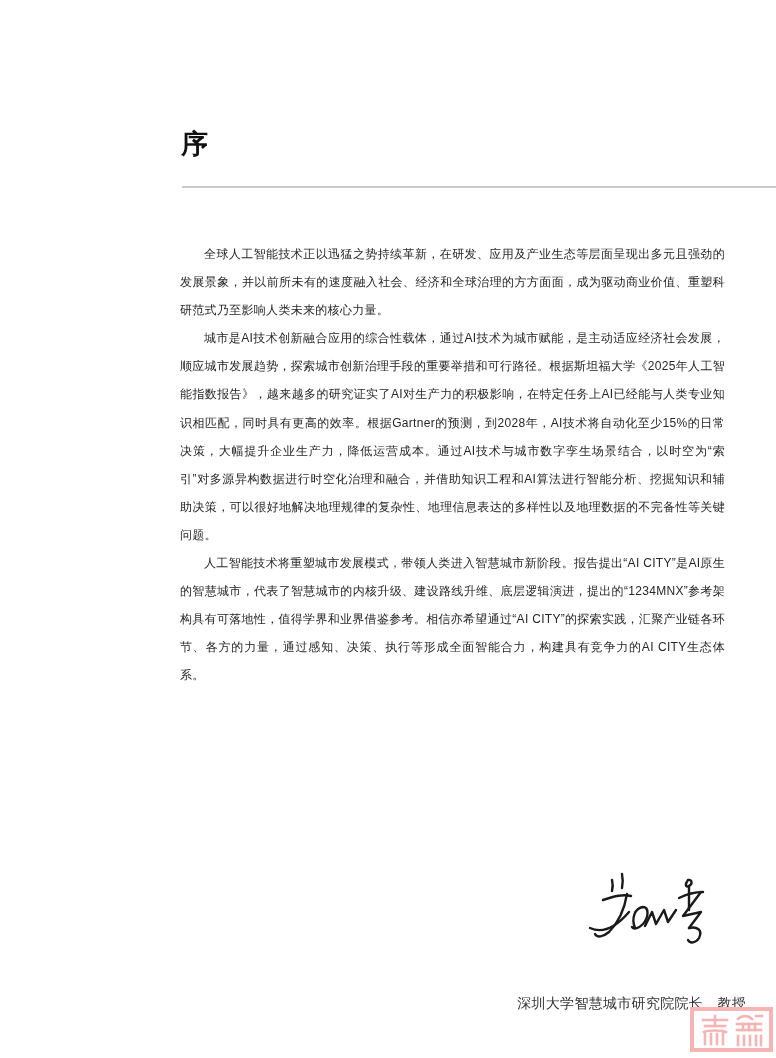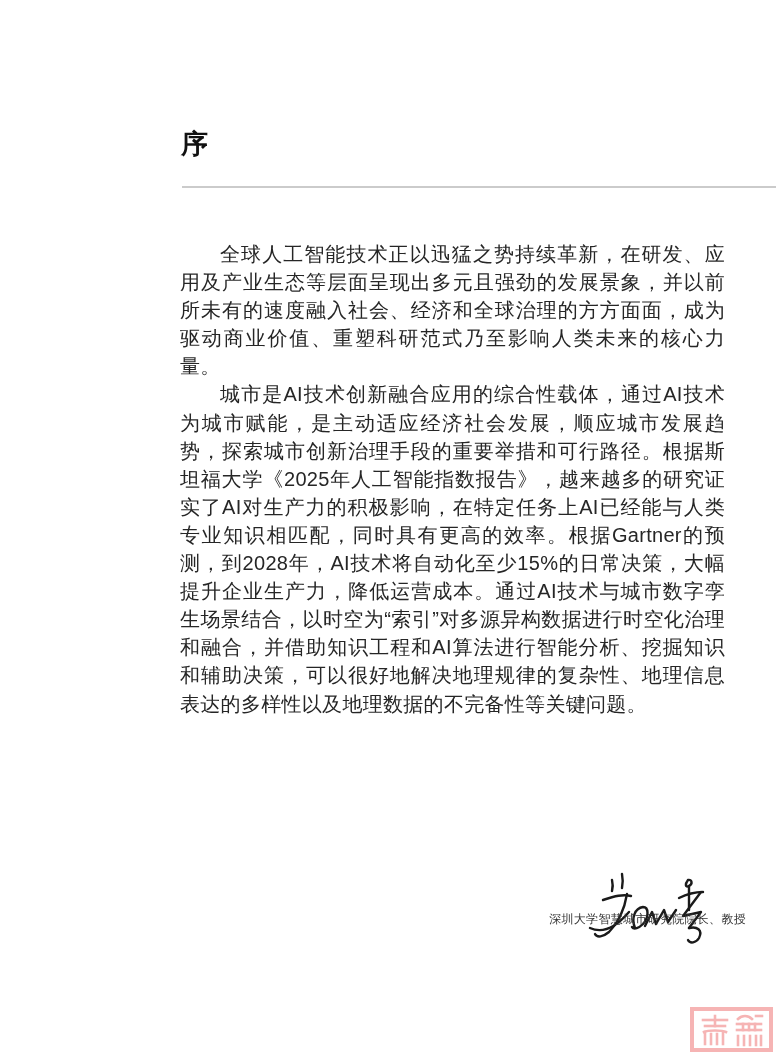--- a/index.html
+++ b/index.html
@@ -14,51 +14,52 @@
     position:absolute;left:181px;top:126px;
     font-size:27px;font-weight:bold;color:#111111;
     letter-spacing:1px;
   }
   .title-divider{
     position:absolute;left:182px;top:186px;right:0;
     height:2px;background:#cbcbcb;
   }
   .body-text{
     position:absolute;left:180px;top:240px;width:545px;
-    font-size:20px;line-height:28.1px;color:#262626;
+    font-size:12px;line-height:28.1px;color:#262626;
     text-align:justify;letter-spacing:0.3px;
   }
   .body-text p{
     margin:0;text-indent:2em;
   }
   .signature-block{
     position:absolute;left:585px;top:870px;width:160px;height:100px;
   }
   .signature-svg{display:block;}
   .signature-caption{
-    position:absolute;top:911px;right:30px;
-    font-size:12px;color:#333333;letter-spacing:0.3px;
+    position:absolute;top:995px;right:30px;
+    font-size:14px;color:#333333;letter-spacing:0.3px;
     white-space:nowrap;
   }
   .watermark-seal{
     position:absolute;left:690px;top:1007px;width:83px;height:45px;
   }
 </style>
 </head>
 <body>
 
 <div class="page">
 
   <div class="doc-title">序</div>
 
   <div class="title-divider"></div>
 
   <div class="body-text">
     <p>全球人工智能技术正以迅猛之势持续革新，在研发、应用及产业生态等层面呈现出多元且强劲的发展景象，并以前所未有的速度融入社会、经济和全球治理的方方面面，成为驱动商业价值、重塑科研范式乃至影响人类未来的核心力量。</p>
     <p>城市是AI技术创新融合应用的综合性载体，通过AI技术为城市赋能，是主动适应经济社会发展，顺应城市发展趋势，探索城市创新治理手段的重要举措和可行路径。根据斯坦福大学《2025年人工智能指数报告》，越来越多的研究证实了AI对生产力的积极影响，在特定任务上AI已经能与人类专业知识相匹配，同时具有更高的效率。根据Gartner的预测，到2028年，AI技术将自动化至少15%的日常决策，大幅提升企业生产力，降低运营成本。通过AI技术与城市数字孪生场景结合，以时空为“索引”对多源异构数据进行时空化治理和融合，并借助知识工程和AI算法进行智能分析、挖掘知识和辅助决策，可以很好地解决地理规律的复杂性、地理信息表达的多样性以及地理数据的不完备性等关键问题。</p>
+    <p>人工智能技术将重塑城市发展模式，带领人类进入智慧城市新阶段。报告提出“AI CITY”是AI原生的智慧城市，代表了智慧城市的内核升级、建设路线升维、底层逻辑演进，提出的“1234MNX”参考架构具有可落地性，值得学界和业界借鉴参考。相信亦希望通过“AI CITY”的探索实践，汇聚产业链各环节、各方的力量，通过感知、决策、执行等形成全面智能合力，构建具有竞争力的AI CITY生态体系。</p>
   </div>
 
   <div class="signature-block">
     <svg class="signature-svg" width="130" height="80" viewBox="0 0 130 80" fill="none" stroke="#1a1a1a" stroke-width="2.4" stroke-linecap="round" stroke-linejoin="round">
 
       <path d="M27,10 C28,14 28,17 27,21"></path>
       <path d="M37,4 C38,9 38,13 37,18"></path>
 
       <path d="M42,24 C40,36 36,50 24,62 C18,67 12,68 10,64"></path>
       <path d="M18,30 C30,26 38,24 46,26"></path>

